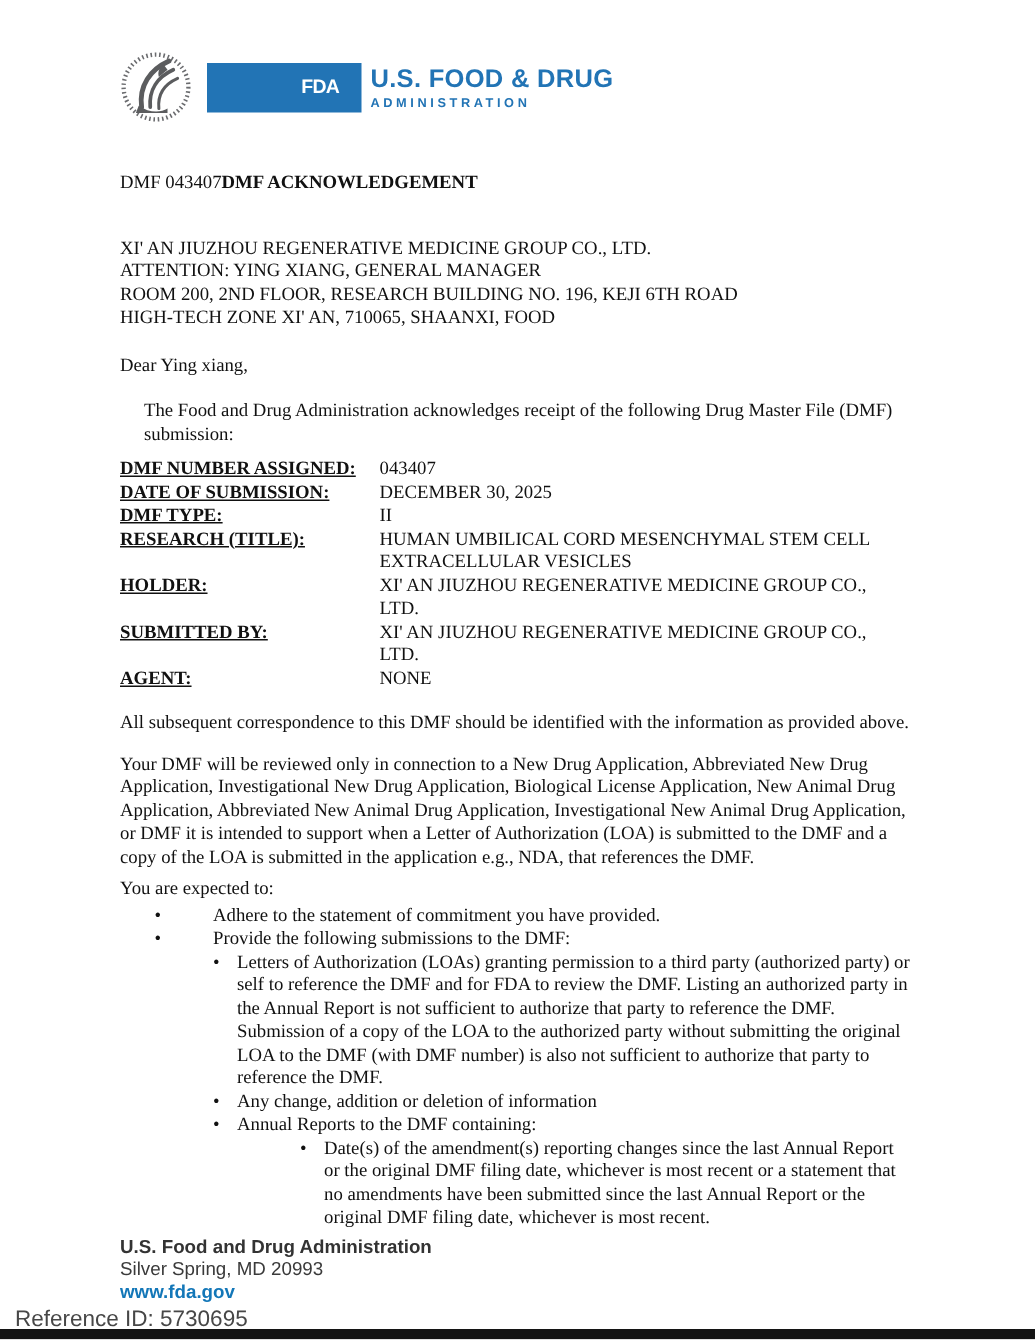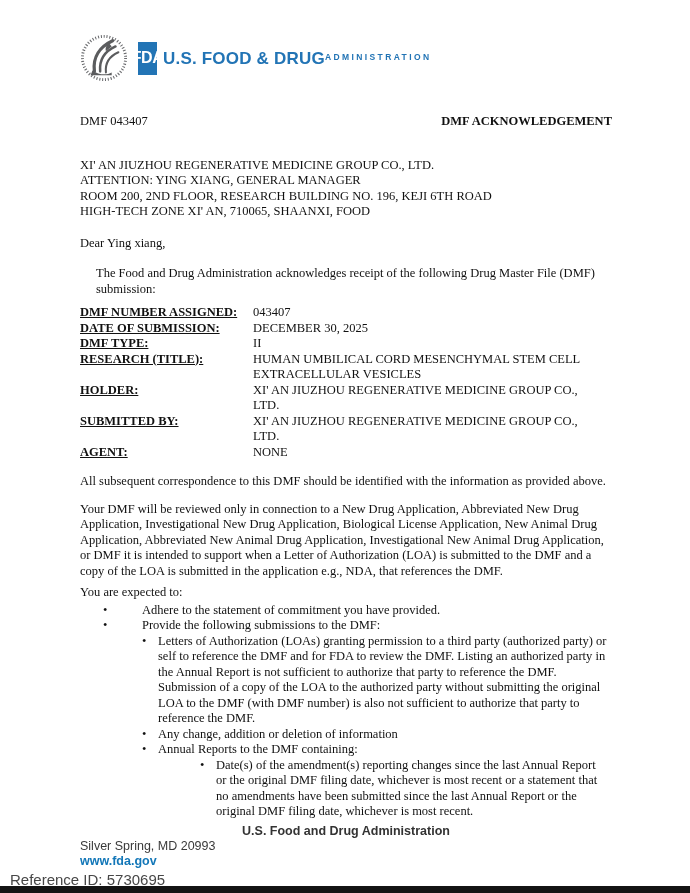--- a/index.html
+++ b/index.html
@@ -17,41 +17,41 @@
     position:absolute;
     left:80px; top:0; width:532px;
   }
   
   .logo-row{
     display:flex;align-items:center;
     margin-top:34px;height:48px;
   }
   .eagle{width:48px;height:48px;flex:0 0 auto;margin-right:10px;}
   .fda-box{
-    width:19px;height:33px;flex:0 0 auto;
+    width:55px;height:33px;flex:0 0 auto;
     background:var(--fda-blue);
     color:#ffffff;
     display:flex;align-items:center;justify-content:center;
     font-family:"Liberation Sans", sans-serif;
-    font-weight:bold;font-size:16px;letter-spacing:-0.5px;
+    font-weight:bold;font-size:13px;letter-spacing:-0.5px;padding-left:48px;
   }
-  .wordmark{margin-left:6px;display:flex;flex-direction:row;justify-content:center;}
+  .wordmark{margin-left:6px;display:flex;flex-direction:column;justify-content:center;}
   .wordmark-1{
     font-family:"Liberation Sans", sans-serif;
     font-weight:bold;font-size:17px;line-height:17px;
     color:var(--fda-blue);letter-spacing:0.2px;
   }
   .wordmark-2{
     font-family:"Liberation Sans", sans-serif;
     font-weight:bold;font-size:8.5px;line-height:10px;
     color:var(--fda-blue);letter-spacing:2.4px;margin-top:2px;
   }
   
   .doc-head{
-    display:flex;justify-content:space-between;
+    display:flex;
     margin-top:32px;
   }
   .doc-title{font-weight:bold;}
   .recipient{margin-top:28px;}
   .salutation{margin-top:16px;}
   .intro{margin-top:15px;margin-left:16px;}
   
   .details{margin-top:8px;display:grid;grid-template-columns:173px 352px;}
   .detail-label{font-weight:bold;text-decoration:underline;}
   .detail-value{}
@@ -70,21 +70,21 @@
   .l2 .text{max-width:452px;}
   .l3{padding-left:120px;}
   .l3 .marker{width:16px;}
   .l3 .text{max-width:390px;}
   
   .footer{
     margin-top:4px;
     font-family:"Liberation Sans", sans-serif;
     font-size:12.5px;line-height:15px;color:#3a3a3a;
   }
-  .footer-org{font-weight:bold;color:#333333;text-align:center;}
+  .footer-org{font-weight:bold;color:#333333;}
   .footer-web{font-weight:bold;color:var(--link-blue);text-decoration:none;display:inline-block;}
   
   .reference-id{
     position:absolute;left:10px;top:872px;
     font-family:"Liberation Sans", sans-serif;
     font-size:15px;color:#474747;
   }
   .bottom-bar{
     position:absolute;left:0;bottom:0;width:690px;height:7px;
     background:#141414;

